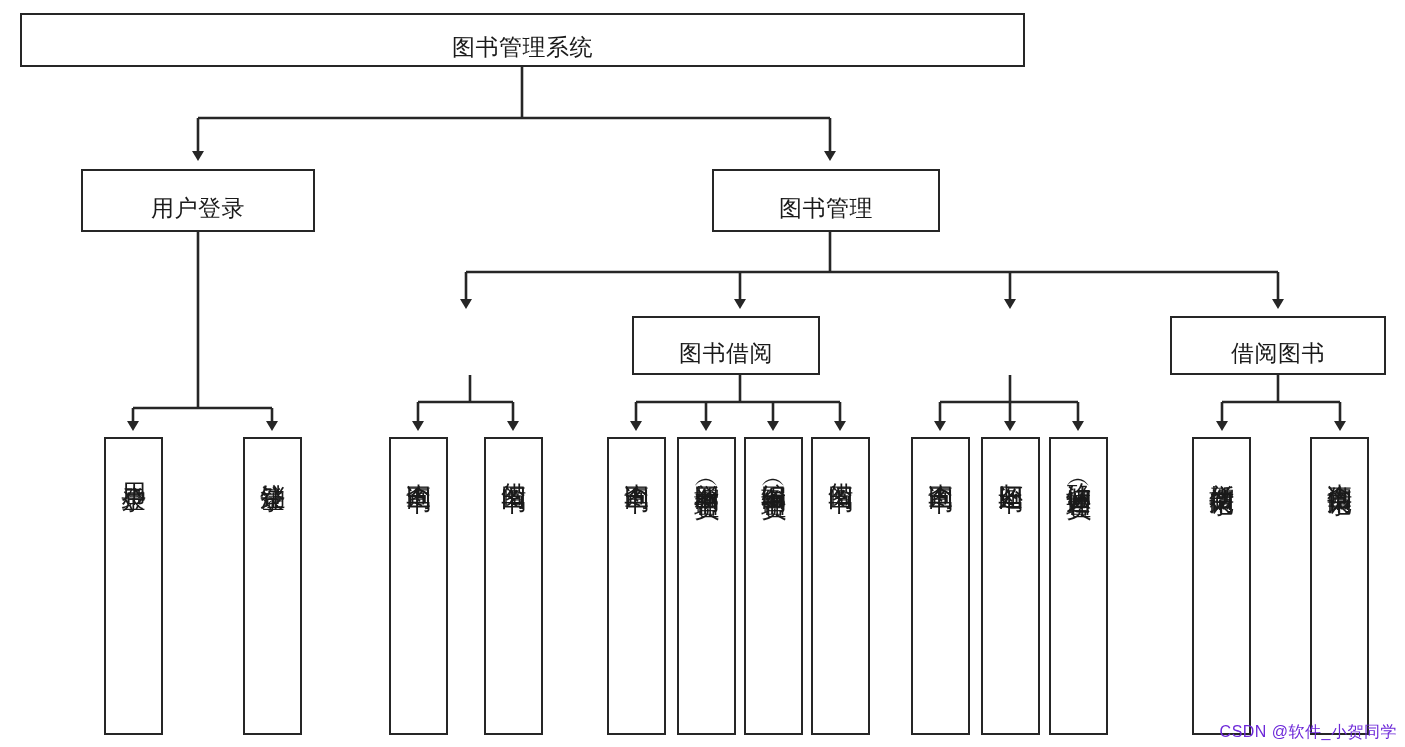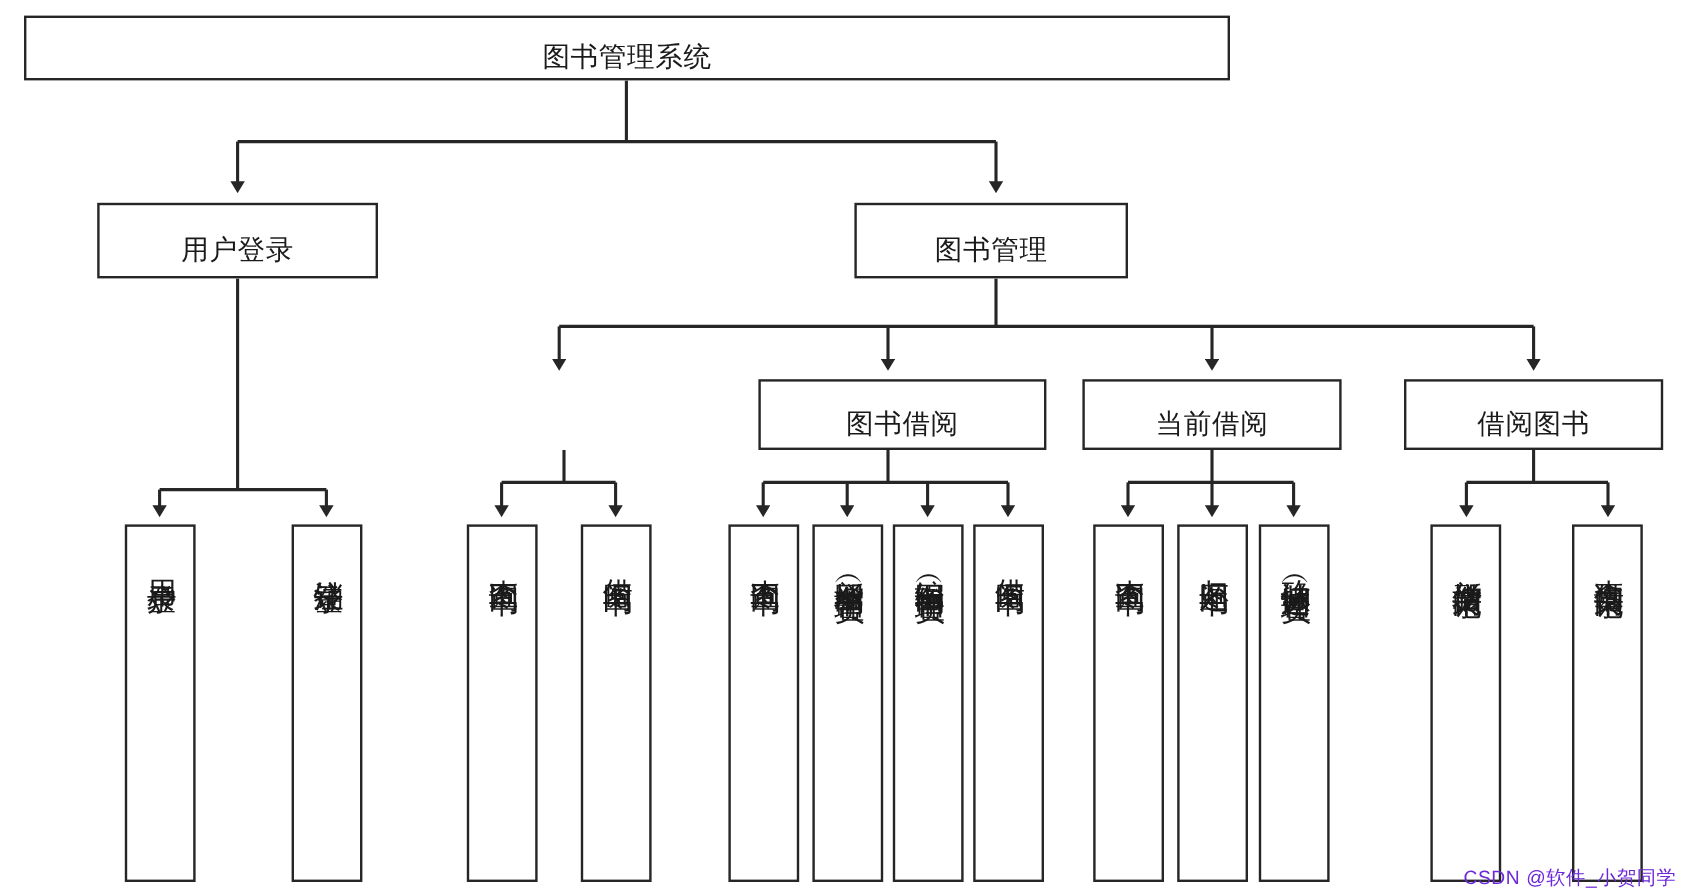--- a/index.html
+++ b/index.html
@@ -134,25 +134,22 @@
     <span class="label">图书管理系统</span>
   </div>
 
   <div class="node horiz" style="left:81px; top:169px; width:234px; height:63px;">
     <span class="label">用户登录</span>
   </div>
   <div class="node horiz" style="left:712px; top:169px; width:228px; height:63px;">
     <span class="label">图书管理</span>
   </div>
 
-  <div class="node horiz" style="left:632px; top:316px; width:240px; height:59px;">
+  <div class="node horiz" style="left:632px; top:316px; width:188px; height:59px;">
     <span class="label">图书借阅</span>
-  </div>
-  <div class="node horiz" style="left:902px; top:316px; width:216px; height:59px;">
-    <span class="label">当前借阅</span>
   </div>
   <div class="node horiz" style="left:1170px; top:316px; width:216px; height:59px;">
     <span class="label">借阅图书</span>
   </div>
 
   <div class="node leaf" style="left:104px; top:437px; width:59px; height:298px;">
     <span class="label">用户登录</span>
   </div>
   <div class="node leaf" style="left:243px; top:437px; width:59px; height:298px;">
     <span class="label">注销登录</span>

